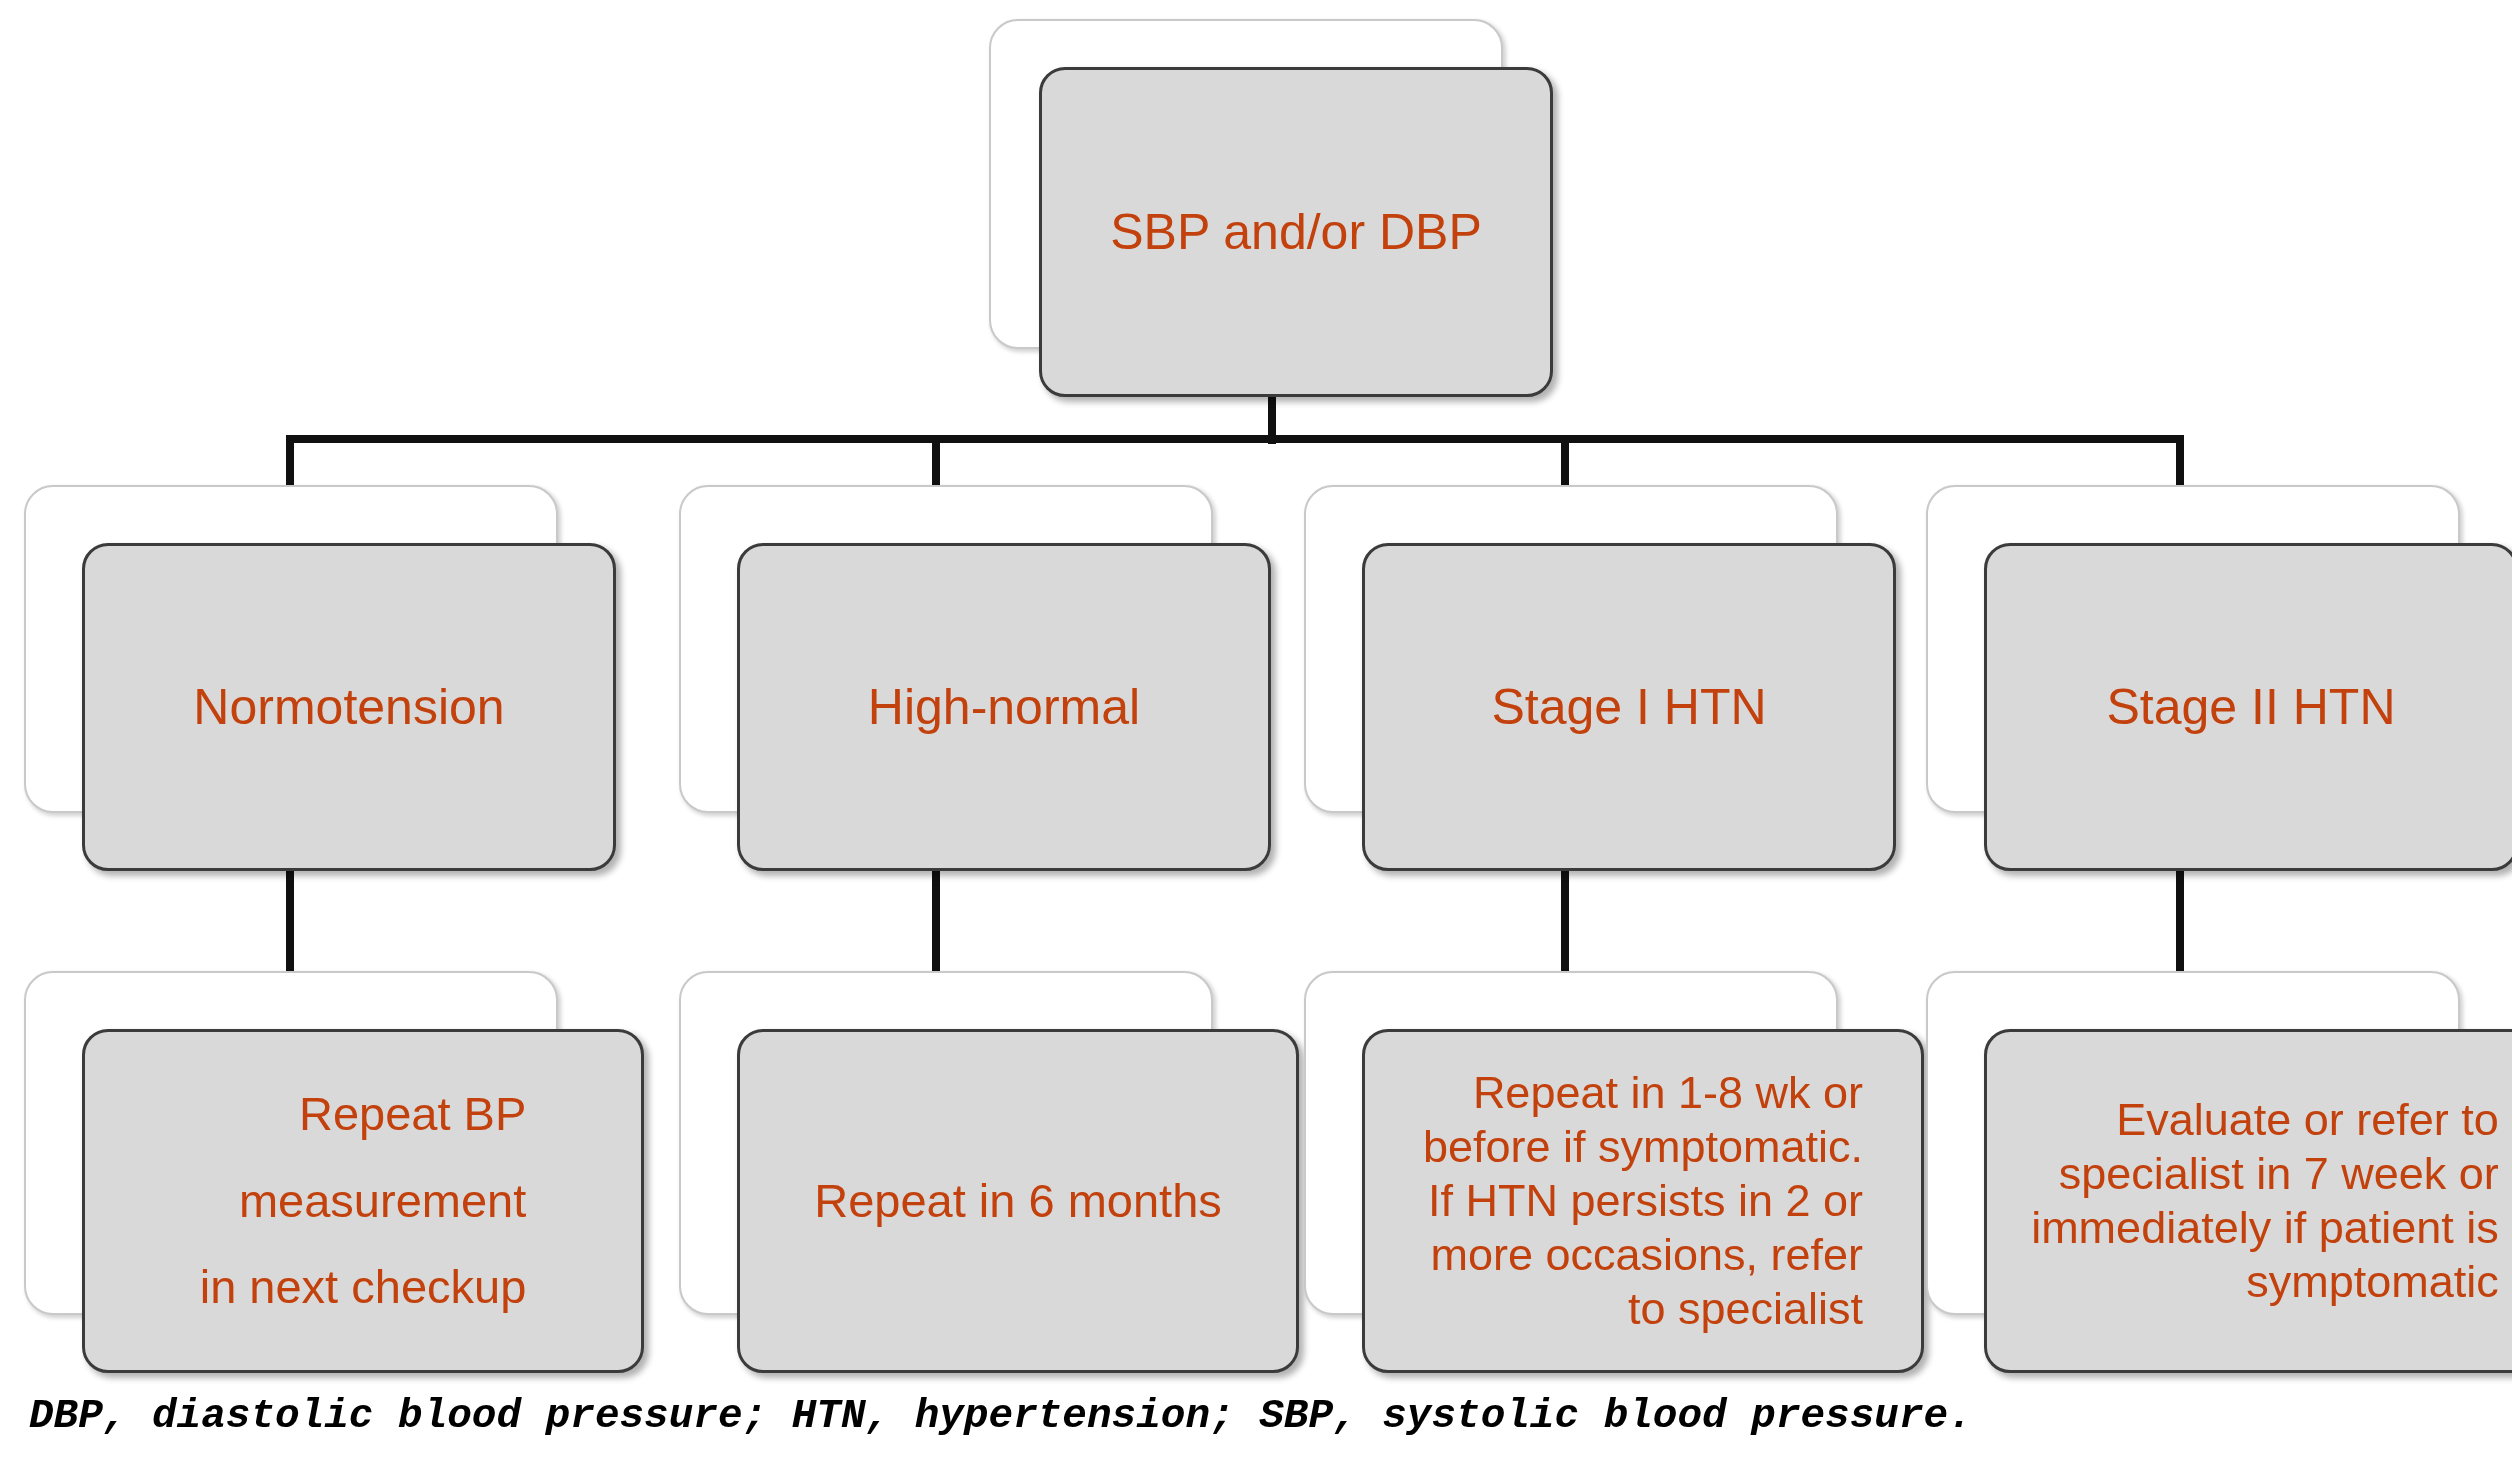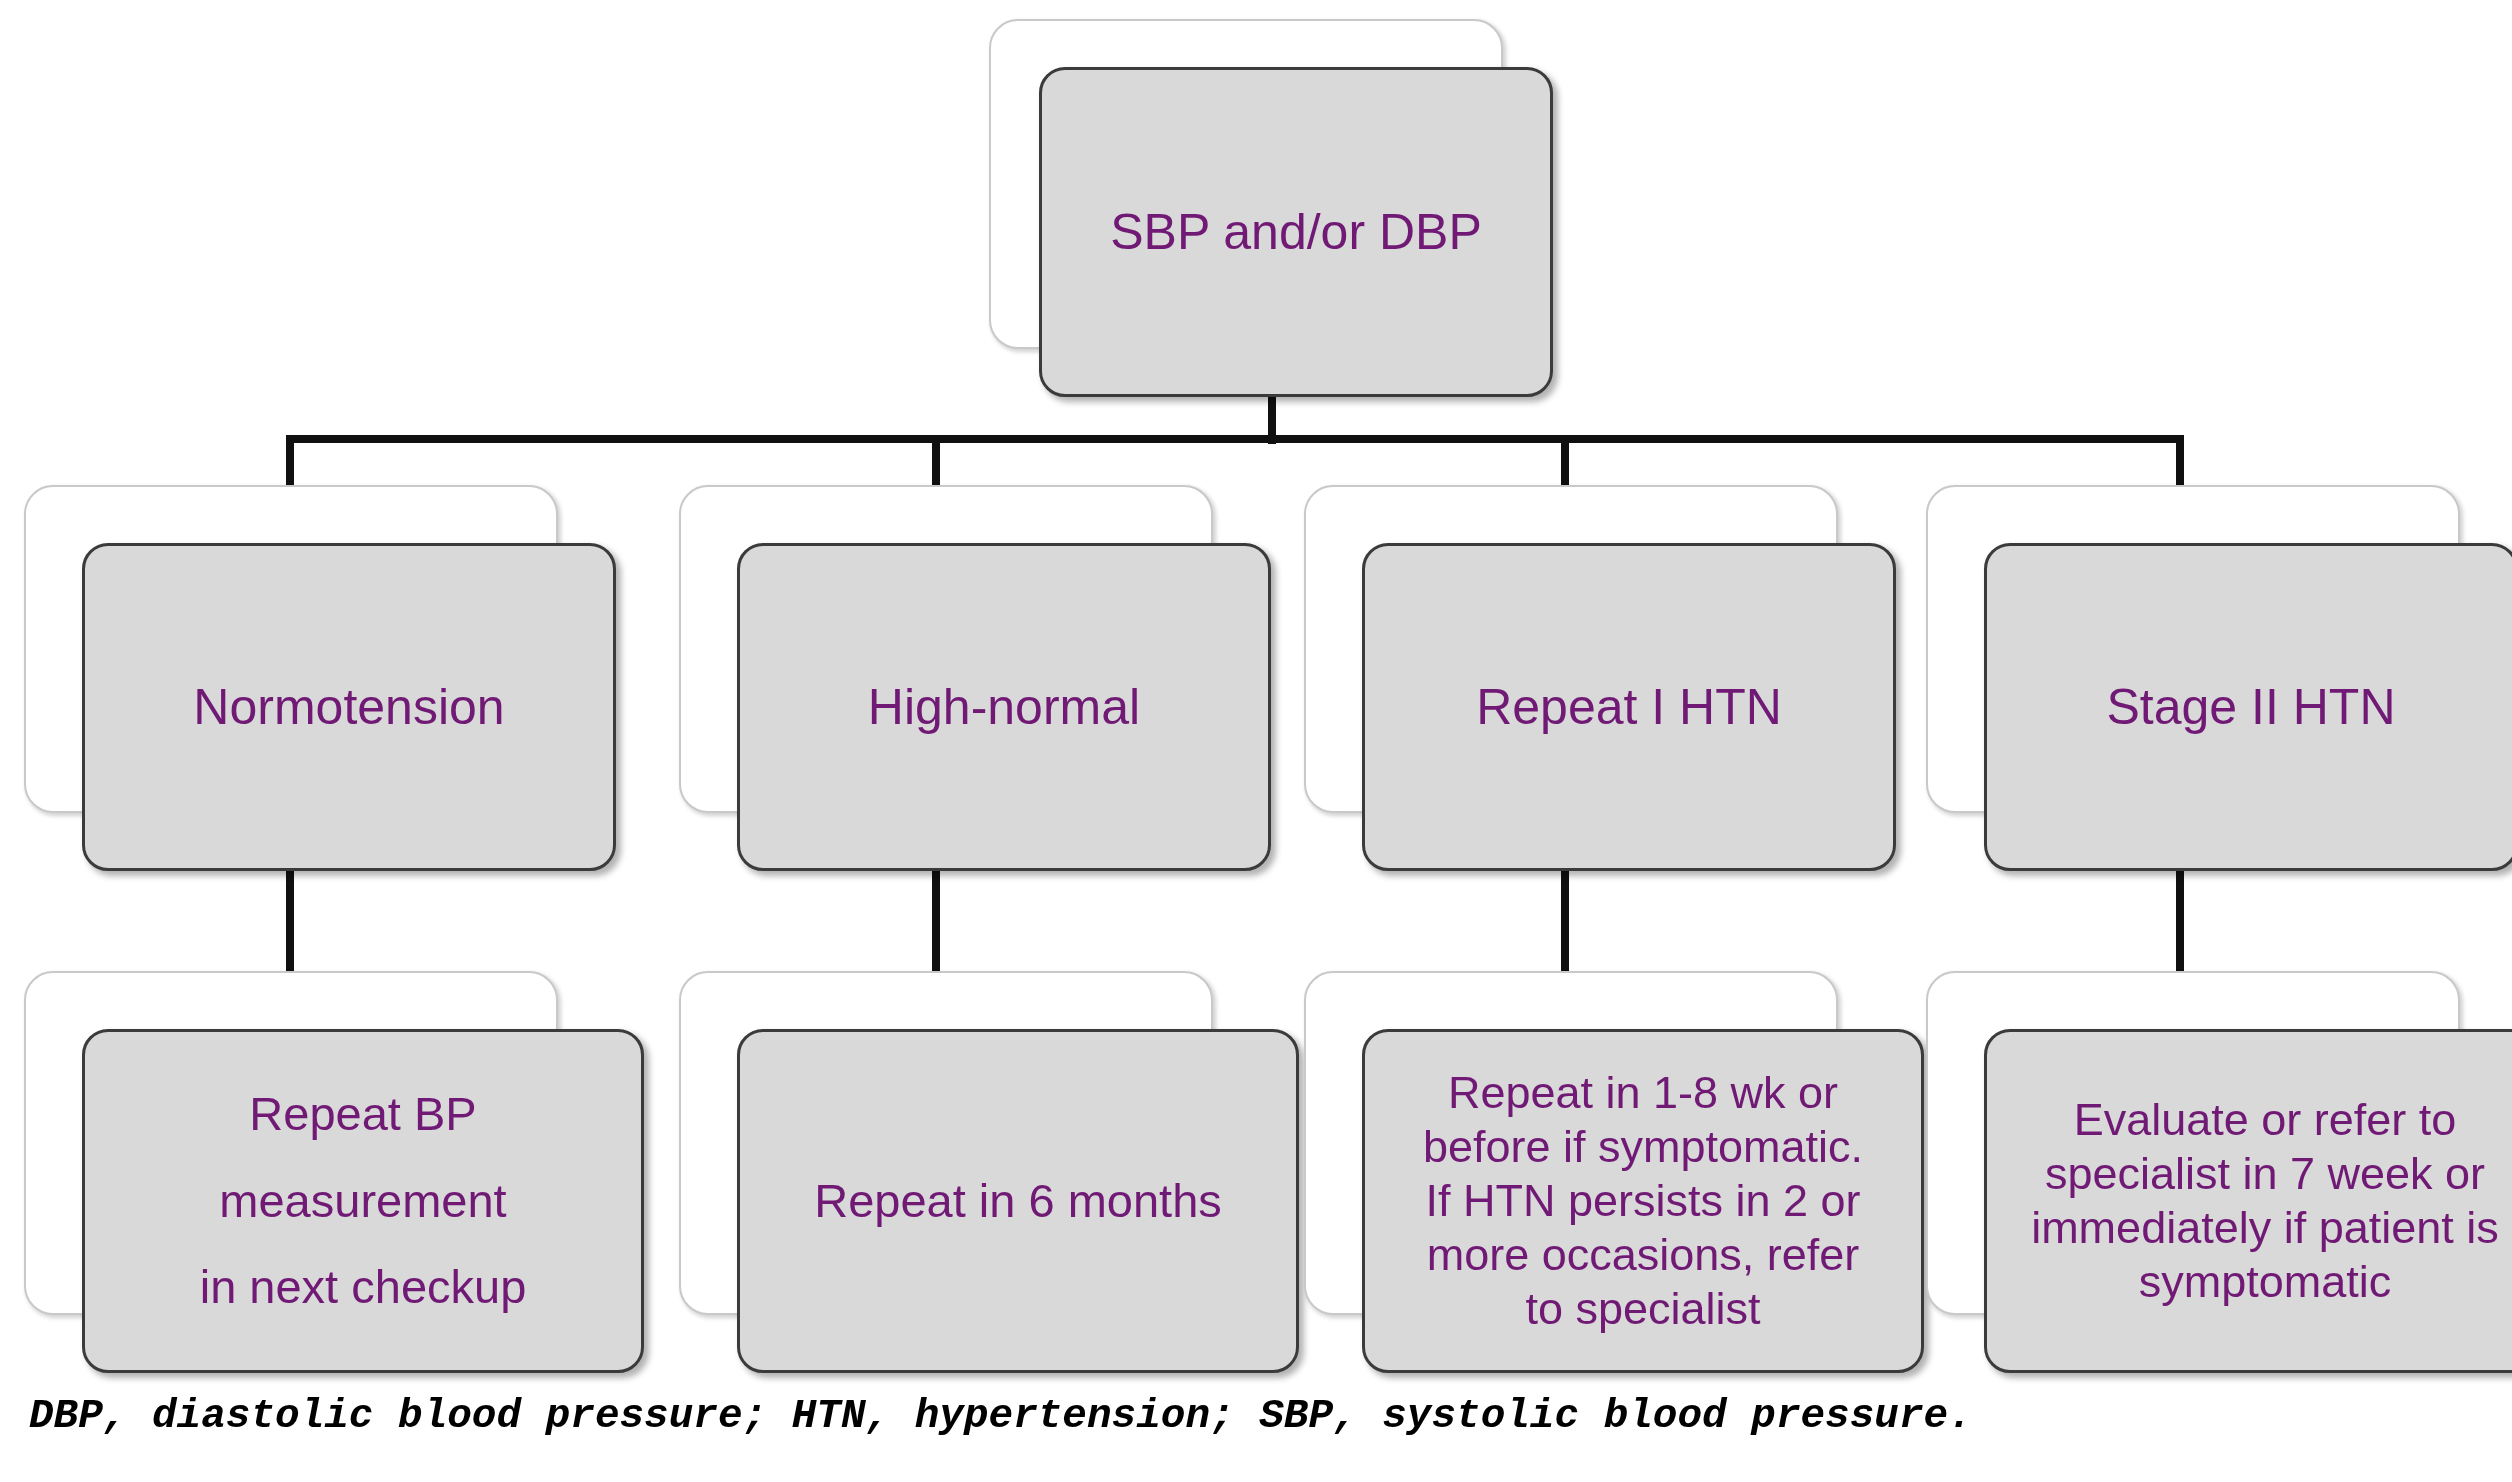--- a/index.html
+++ b/index.html
@@ -45,22 +45,22 @@
     background: #d9d9d9;
     border: 3.4px solid #3b3b3b;
     border-radius: 26px;
     box-sizing: border-box;
     display: flex;
     align-items: center;
     justify-content: center;
     box-shadow: 4.3px 4.3px 6px rgba(0,0,0,0.30);
   }
   .node .label {
-    color: #701a75;
-    text-align: center;
+    color: #c2410c;
+    text-align: right;
     line-height: 1.18;
     padding: 0 12px;
     white-space: pre-line;
   }
 
   
   #node-root { left: 989px; top: 19px; width: 563px; height: 378px; }
   #node-root .backing { width: 514px; height: 330px; }
   #node-root .card   { left: 50px; top: 48px; width: 514px; height: 330px; }
   #node-root .label  { font-size: 50px; }
@@ -135,21 +135,21 @@
   <div class="node row2" id="node-r2-c1">
     <div class="backing"></div>
     <div class="card">
       <span class="label">High-normal</span>
     </div>
   </div>
 
   <div class="node row2" id="node-r2-c2">
     <div class="backing"></div>
     <div class="card">
-      <span class="label">Repeat I HTN</span>
+      <span class="label">Stage I HTN</span>
     </div>
   </div>
 
   <div class="node row2" id="node-r2-c3">
     <div class="backing"></div>
     <div class="card">
       <span class="label">Stage II HTN</span>
     </div>
   </div>
 

